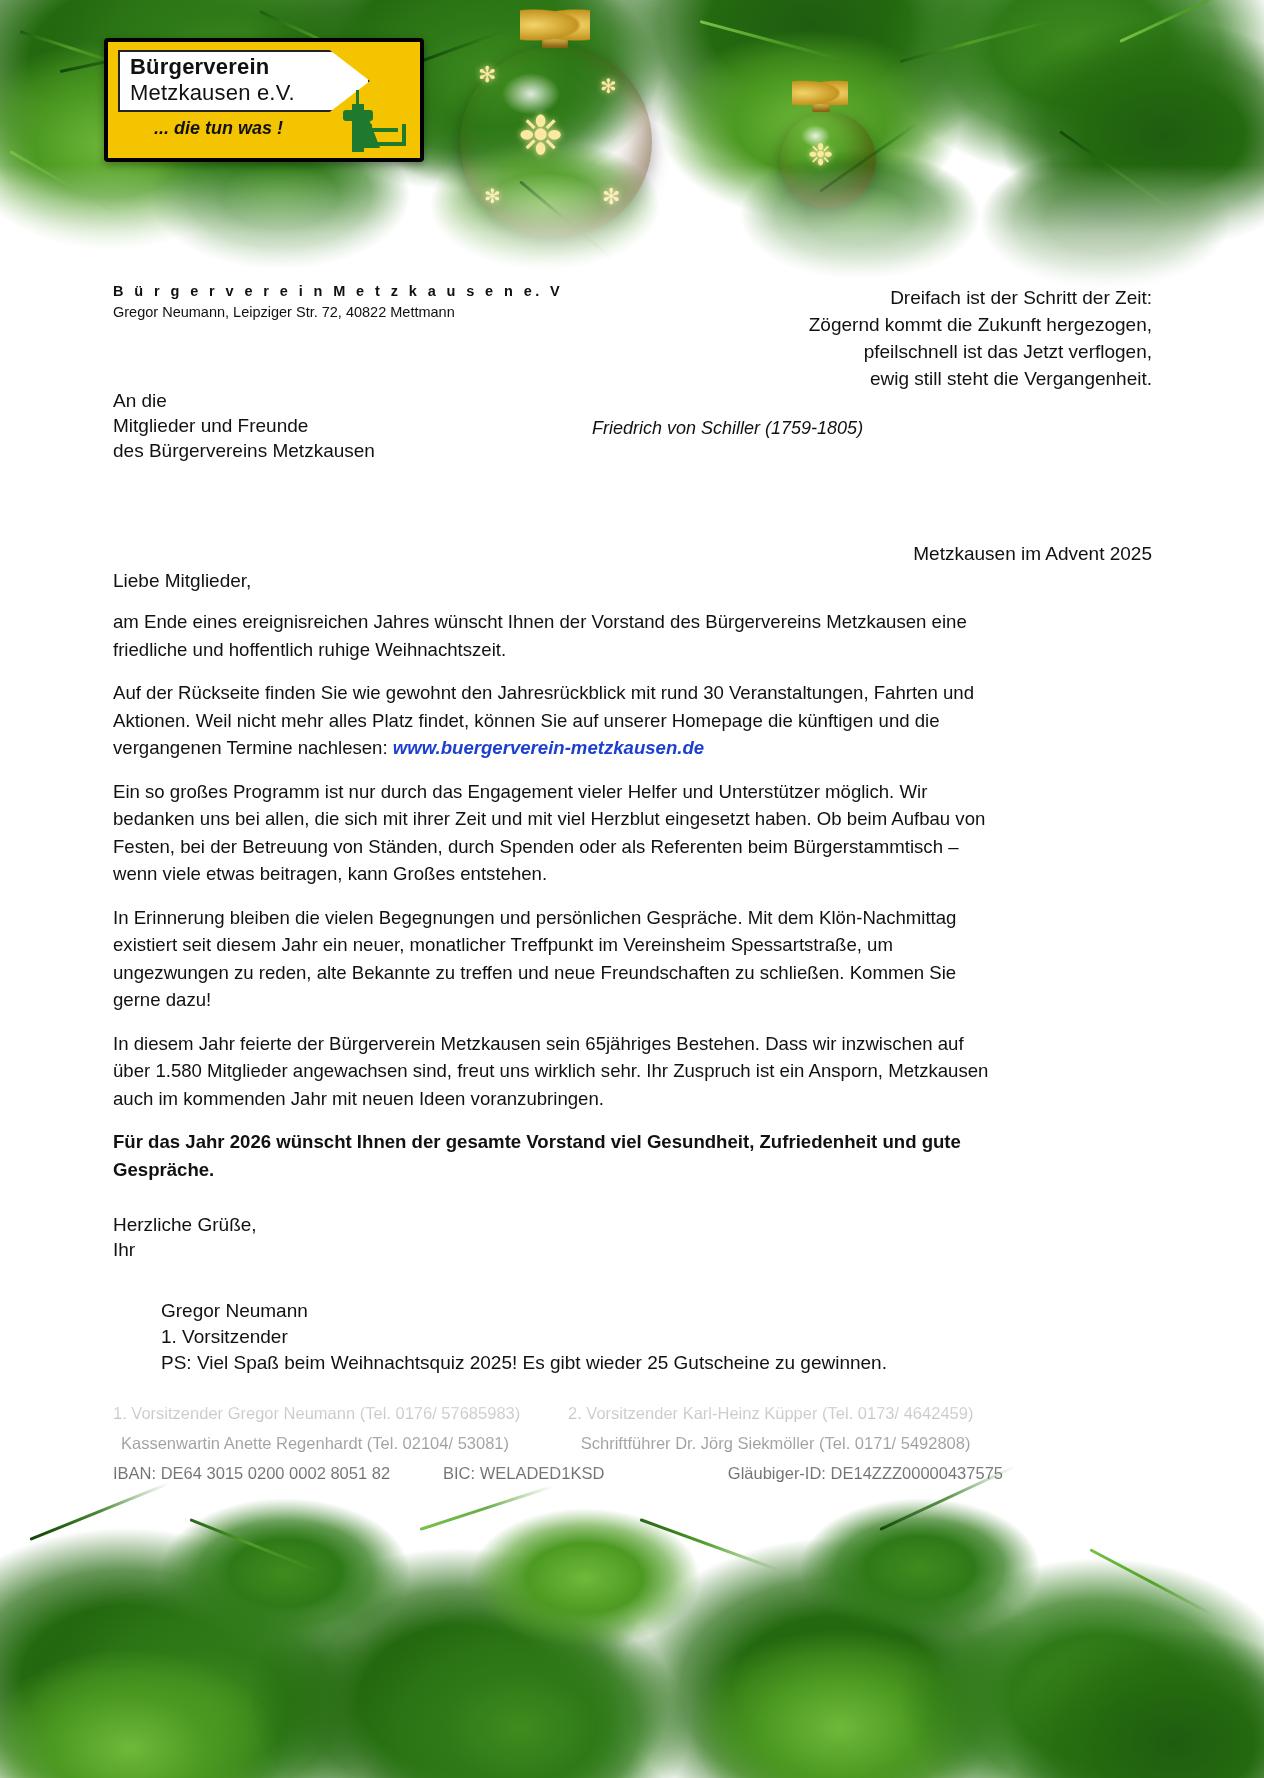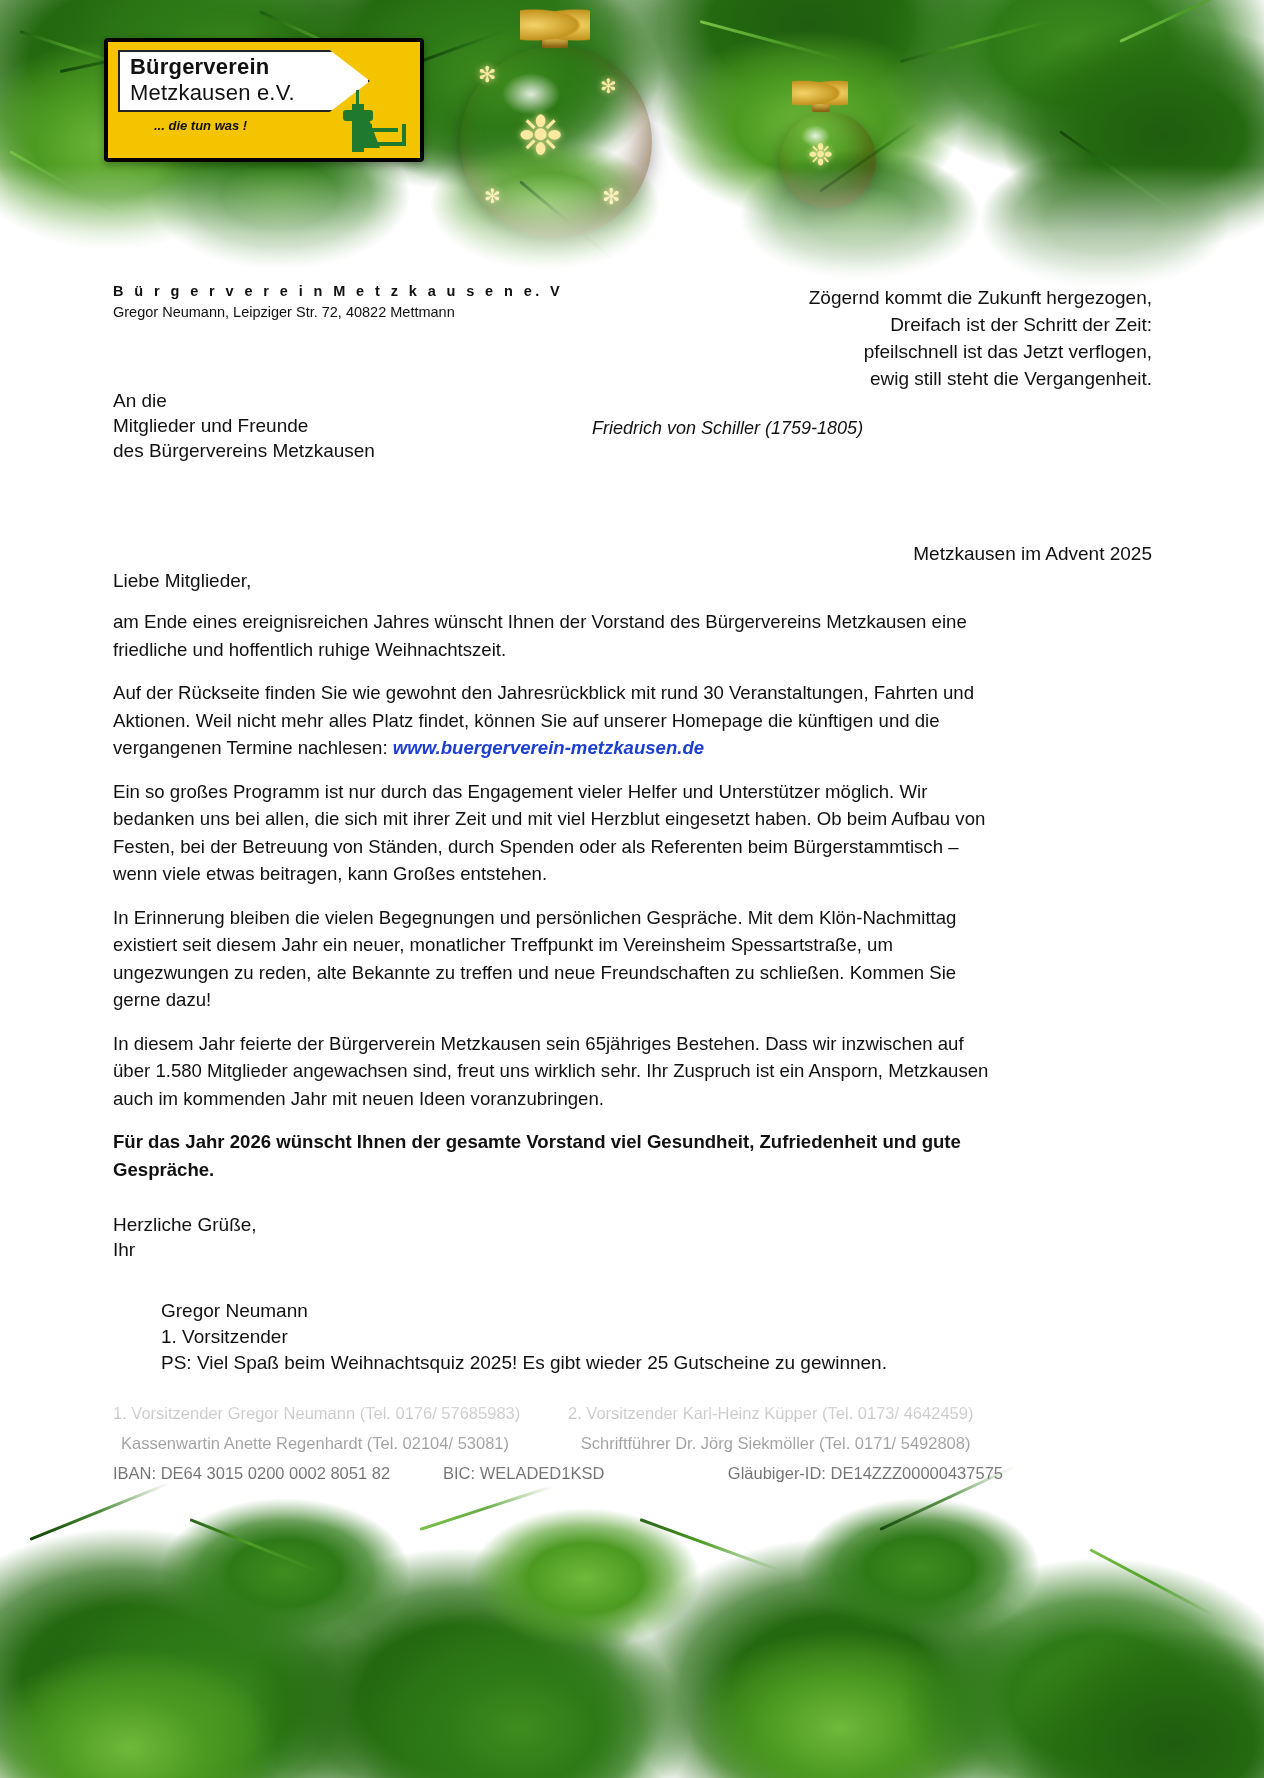--- a/index.html
+++ b/index.html
@@ -140,21 +140,21 @@
   .logo .l1 {
     position: absolute; left: 22px; top: 12px;
     font-size: 22px; font-weight: bold; color: #111; letter-spacing: .2px;
   }
   .logo .l2 {
     position: absolute; left: 22px; top: 38px;
     font-size: 22px; font-weight: normal; color: #111; letter-spacing: .2px;
   }
   .logo .slogan {
     position: absolute; left: 46px; top: 76px;
-    font-size: 13px; font-style: italic; font-weight: bold; color: #111;
+    font-size: 18px; font-style: italic; font-weight: bold; color: #111;
   }
   .logo .tower {
     position: absolute; right: 56px; top: 62px;
     width: 12px; height: 48px;
     background: #1f7a2e;
   }
   .logo .tower:after {
     content: "";
     position: absolute; left: -9px; top: 6px;
     width: 30px; height: 11px; background: #1f7a2e; border-radius: 3px;
@@ -356,22 +356,22 @@
     <div class="tree"></div>
     <div class="bench"></div>
   </div>
 
   <div class="content">
 
     <div class="sender-name">B ü r g e r v e r e i n    M e t z k a u s e n   e. V</div>
     <div class="sender-addr">Gregor Neumann,  Leipziger Str. 72,   40822 Mettmann</div>
 
     <div class="quote">
+      <div>Dreifach ist der Schritt der Zeit:</div>
       <div>Zögernd kommt die Zukunft hergezogen,</div>
-      <div>Dreifach ist der Schritt der Zeit:</div>
       <div>pfeilschnell ist das Jetzt verflogen,</div>
       <div>ewig still steht die Vergangenheit.</div>
     </div>
     <div class="quote-author">Friedrich von Schiller (1759-1805)</div>
 
     <div class="recipient">
       <div>An die</div>
       <div>Mitglieder und Freunde</div>
       <div>des Bürgervereins Metzkausen</div>
     </div>

